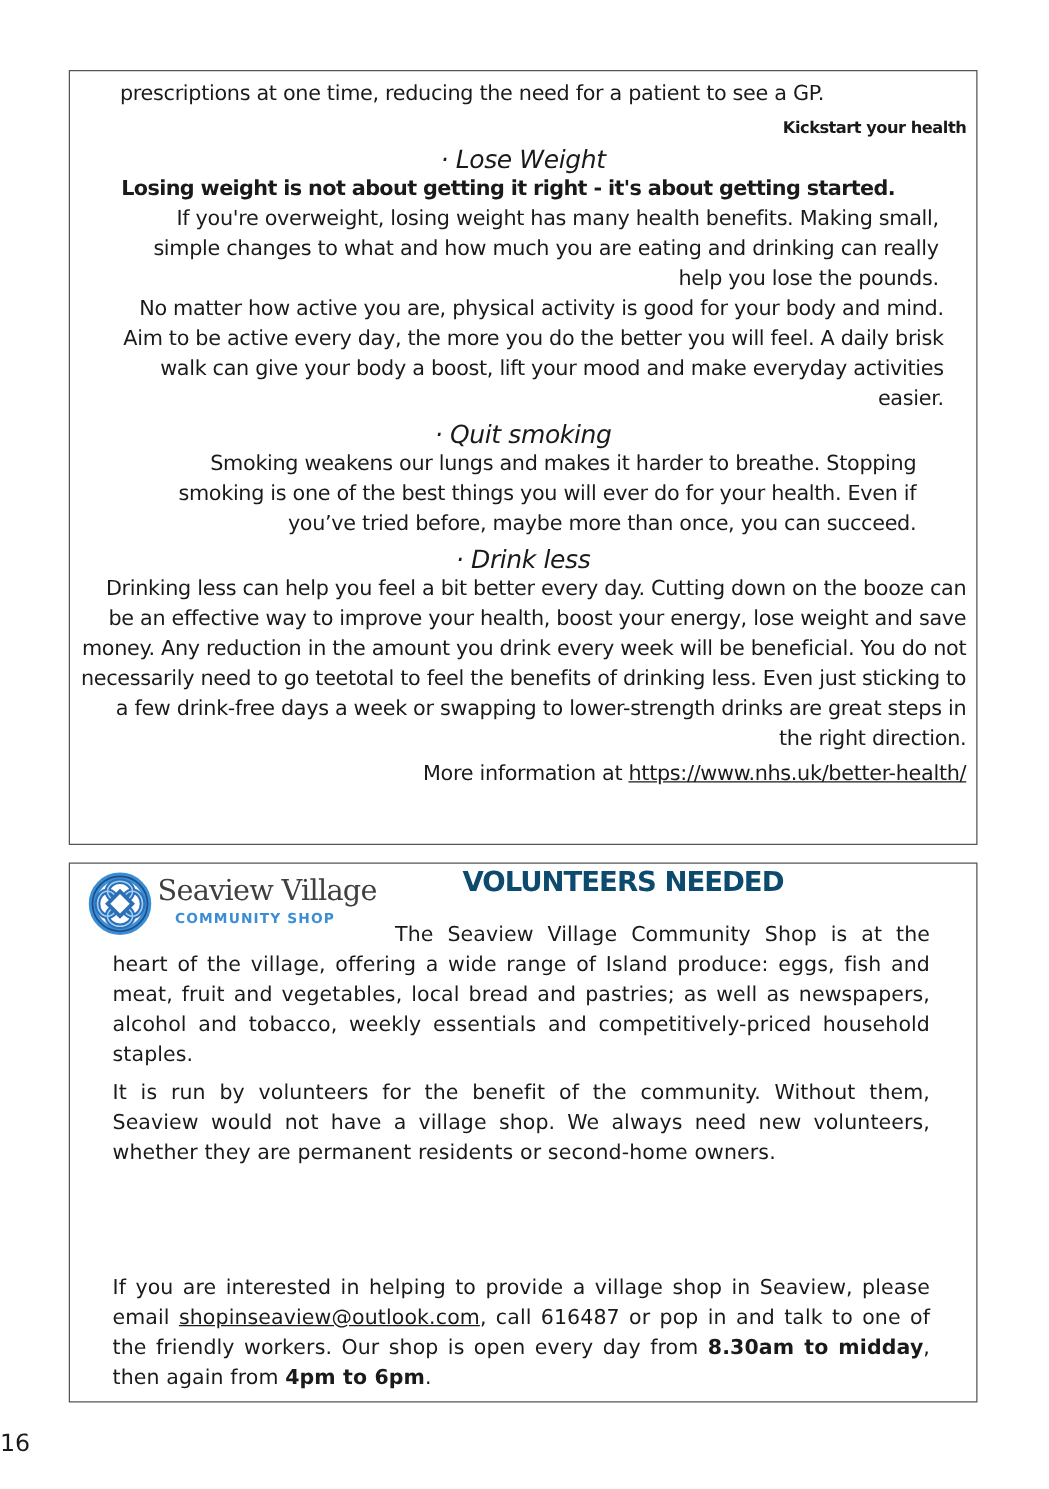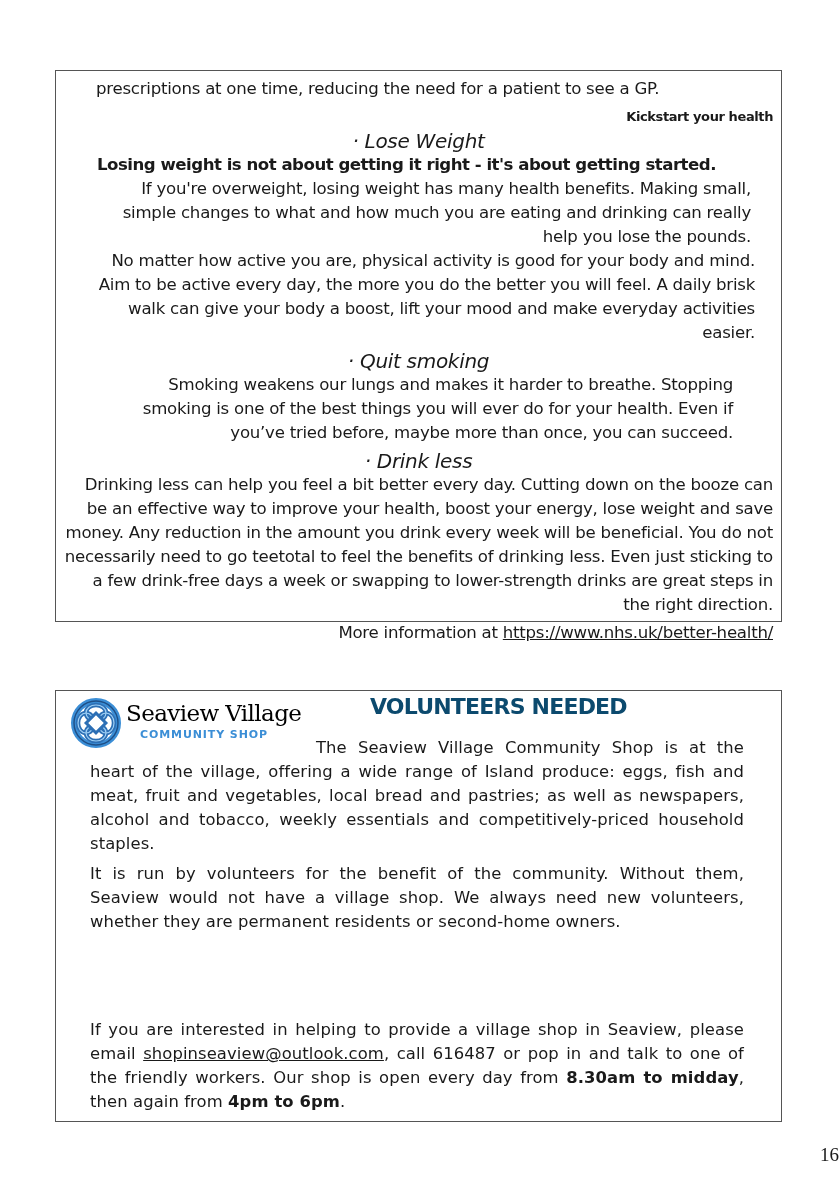--- a/index.html
+++ b/index.html
@@ -1,39 +1,39 @@
 <!DOCTYPE html>
 <html><head>
 <meta charset="utf-8">
 <style>
   html, body { margin:0; padding:0; background:#ffffff; }
   body { width:839px; height:1191px; position:relative; overflow:hidden;
          font-family:"DejaVu Sans", sans-serif; color:#1a1a1a; }
   .box { position:absolute; left:55px; width:727px; border:1.5px solid #555;
          box-sizing:border-box; background:#fff; }
-  #box1 { top:56px; height:552px;margin-top:14px; }
+  #box1 { top:56px; height:620px; }
   #box2 { top:690px; height:432px; }
   .c { text-align:right; font-size:16.6px; line-height:24px; letter-spacing:-0.25px; margin:0; }
   .h { font-weight:bold; font-size:13px; line-height:24px; text-align:right; margin:4px 0 0 0; letter-spacing:-0.4px; }
   .sub { font-style:italic; text-align:center; font-size:20px; line-height:24px; margin:0; letter-spacing:-0.3px; }
   .gap { margin-top:4px; }
   a { color:#1a1a1a; text-decoration:underline; }
   #box1-inner { padding:6px 8px 0 8px; }
   .lead-bold { font-weight:bold; letter-spacing:-0.5px; }
 
   #logo { position:absolute; left:14px; top:6px; width:230px; height:52px; }
-  #logo-text1 { position:absolute; left:56px; top:3px; font-family:"DejaVu Serif", serif; font-size:23px; color:#000000; letter-spacing:-0.6px; white-space:nowrap; }
+  #logo-text1 { position:absolute; left:56px; top:3px; font-family:"DejaVu Serif", serif; font-size:23px; color:#404040; letter-spacing:-0.6px; white-space:nowrap; }
   #logo-text2 { position:absolute; left:58px; top:31px; font-family:"DejaVu Sans", sans-serif; font-weight:bold; font-size:11px; color:#3b8ed6; letter-spacing:0.9px; white-space:nowrap;margin-left:12px; }
   #vol-title { position:absolute; left:314px; top:3px; font-size:22px; font-weight:bold; letter-spacing:-0.8px; color:#0c4a6e; }
   .vp { position:absolute; left:34px; width:654px; font-size:16.4px; line-height:24px; text-align:justify; margin:0; letter-spacing:0.1px; }
   #vp1 { top:45px; text-indent:226px; }
   #vp2 { top:171px; }
   #vp3 { top:248px; }
   #vp4 { top:327px; }
-  #page-num { position:absolute; top:1144px; left:0; width:839px; text-align:right; font-size:19px;font-family:Liberation Serif, serif; }
+  #page-num { position:absolute; top:1144px; left:0; width:839px; text-align:left; font-size:19px; }
 </style>
 </head>
 <body>
 
 <div id="box1" class="box">
   <div id="box1-inner">
     <p class="c" style="text-align:left;padding-left:32px;">prescriptions at one time, reducing the need for a patient to see a GP.</p>
     <p class="h">Kickstart your health</p>
 
     <p class="sub">· Lose Weight</p>

